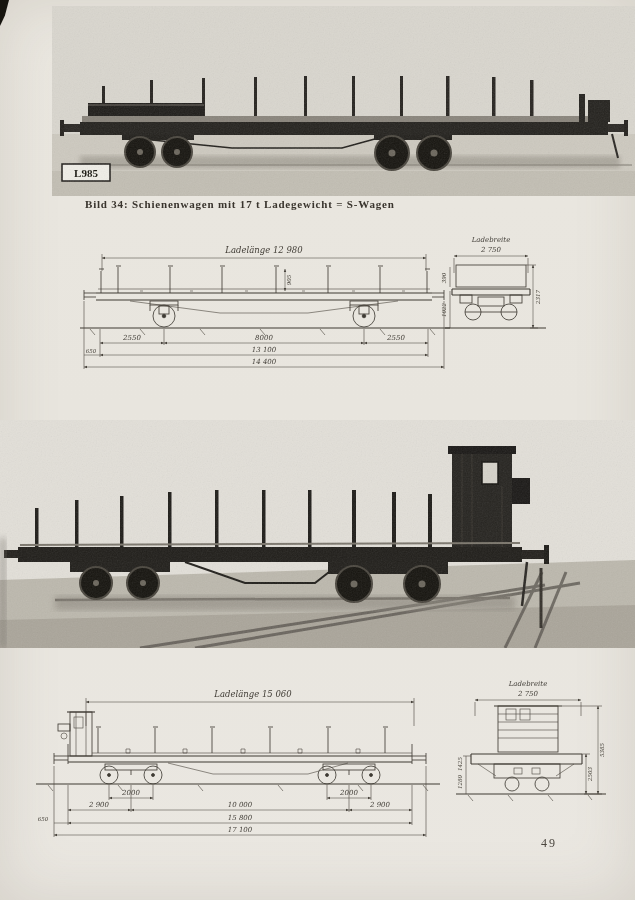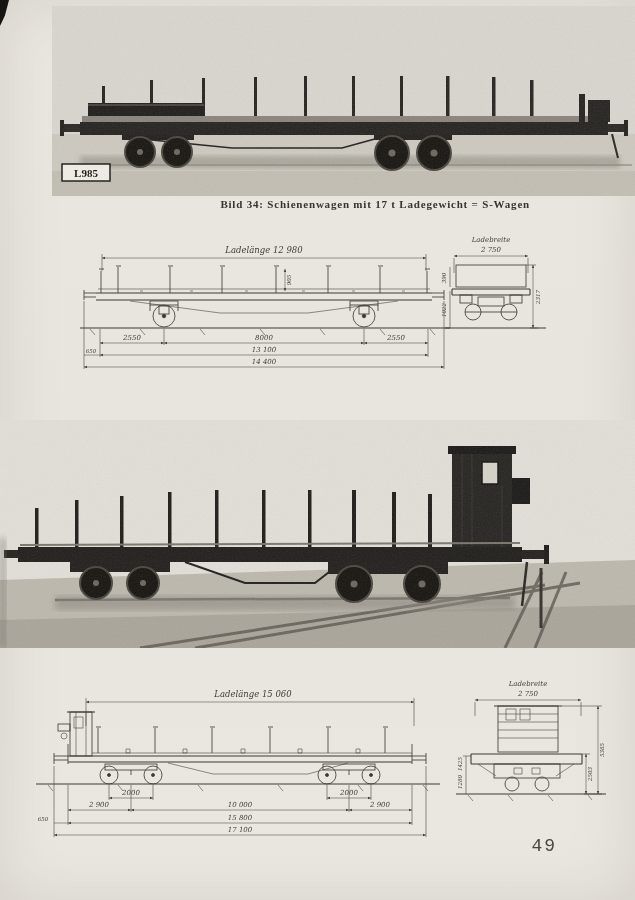--- a/index.html
+++ b/index.html
@@ -4,27 +4,27 @@
 <style>
   html,body{margin:0;padding:0;background:#8a8a8a;}
   .page{
     position:relative;width:635px;height:900px;overflow:hidden;
     background:linear-gradient(180deg,#eae7e0 0%,#e8e5de 45%,#eae7e1 100%);
     font-family:"Liberation Serif",serif;
     box-shadow:inset 0 0 60px rgba(120,110,95,.18);
   }
   .photo{position:absolute;overflow:hidden;}
   .caption{
-    position:absolute;text-align:right;
+    position:absolute;text-align:left;
     font-family:"Liberation Serif",serif;font-size:11px;font-weight:600;
     letter-spacing:.8px;color:#39342d;white-space:pre;
   }
   .pageno{
     position:absolute;right:78px;top:836px;
-    font-family:Liberation Mono, monospace;font-size:18px;letter-spacing:2px;color:#4b463f;
+    font-family:Liberation Serif, serif;font-size:12px;letter-spacing:2px;color:#4b463f;
   }
   svg{display:block;}
   .d-main{stroke:#3e3a33;stroke-width:1.1;fill:none;}
   .d-med{stroke:#423e37;stroke-width:0.85;fill:none;}
   .d-thin{stroke:#49443c;stroke-width:0.6;fill:none;}
   .d-dim{stroke:#4c473f;stroke-width:0.55;fill:none;}
   .t-dim{font:italic 7px "DejaVu Serif",serif;fill:#44403a;}
   .t-dim-lg{font:italic 8.5px "DejaVu Serif",serif;fill:#403c35;}
   .t-dim-sm{font:italic 5.5px "DejaVu Serif",serif;fill:#4a463e;}
   .corner-mark{

